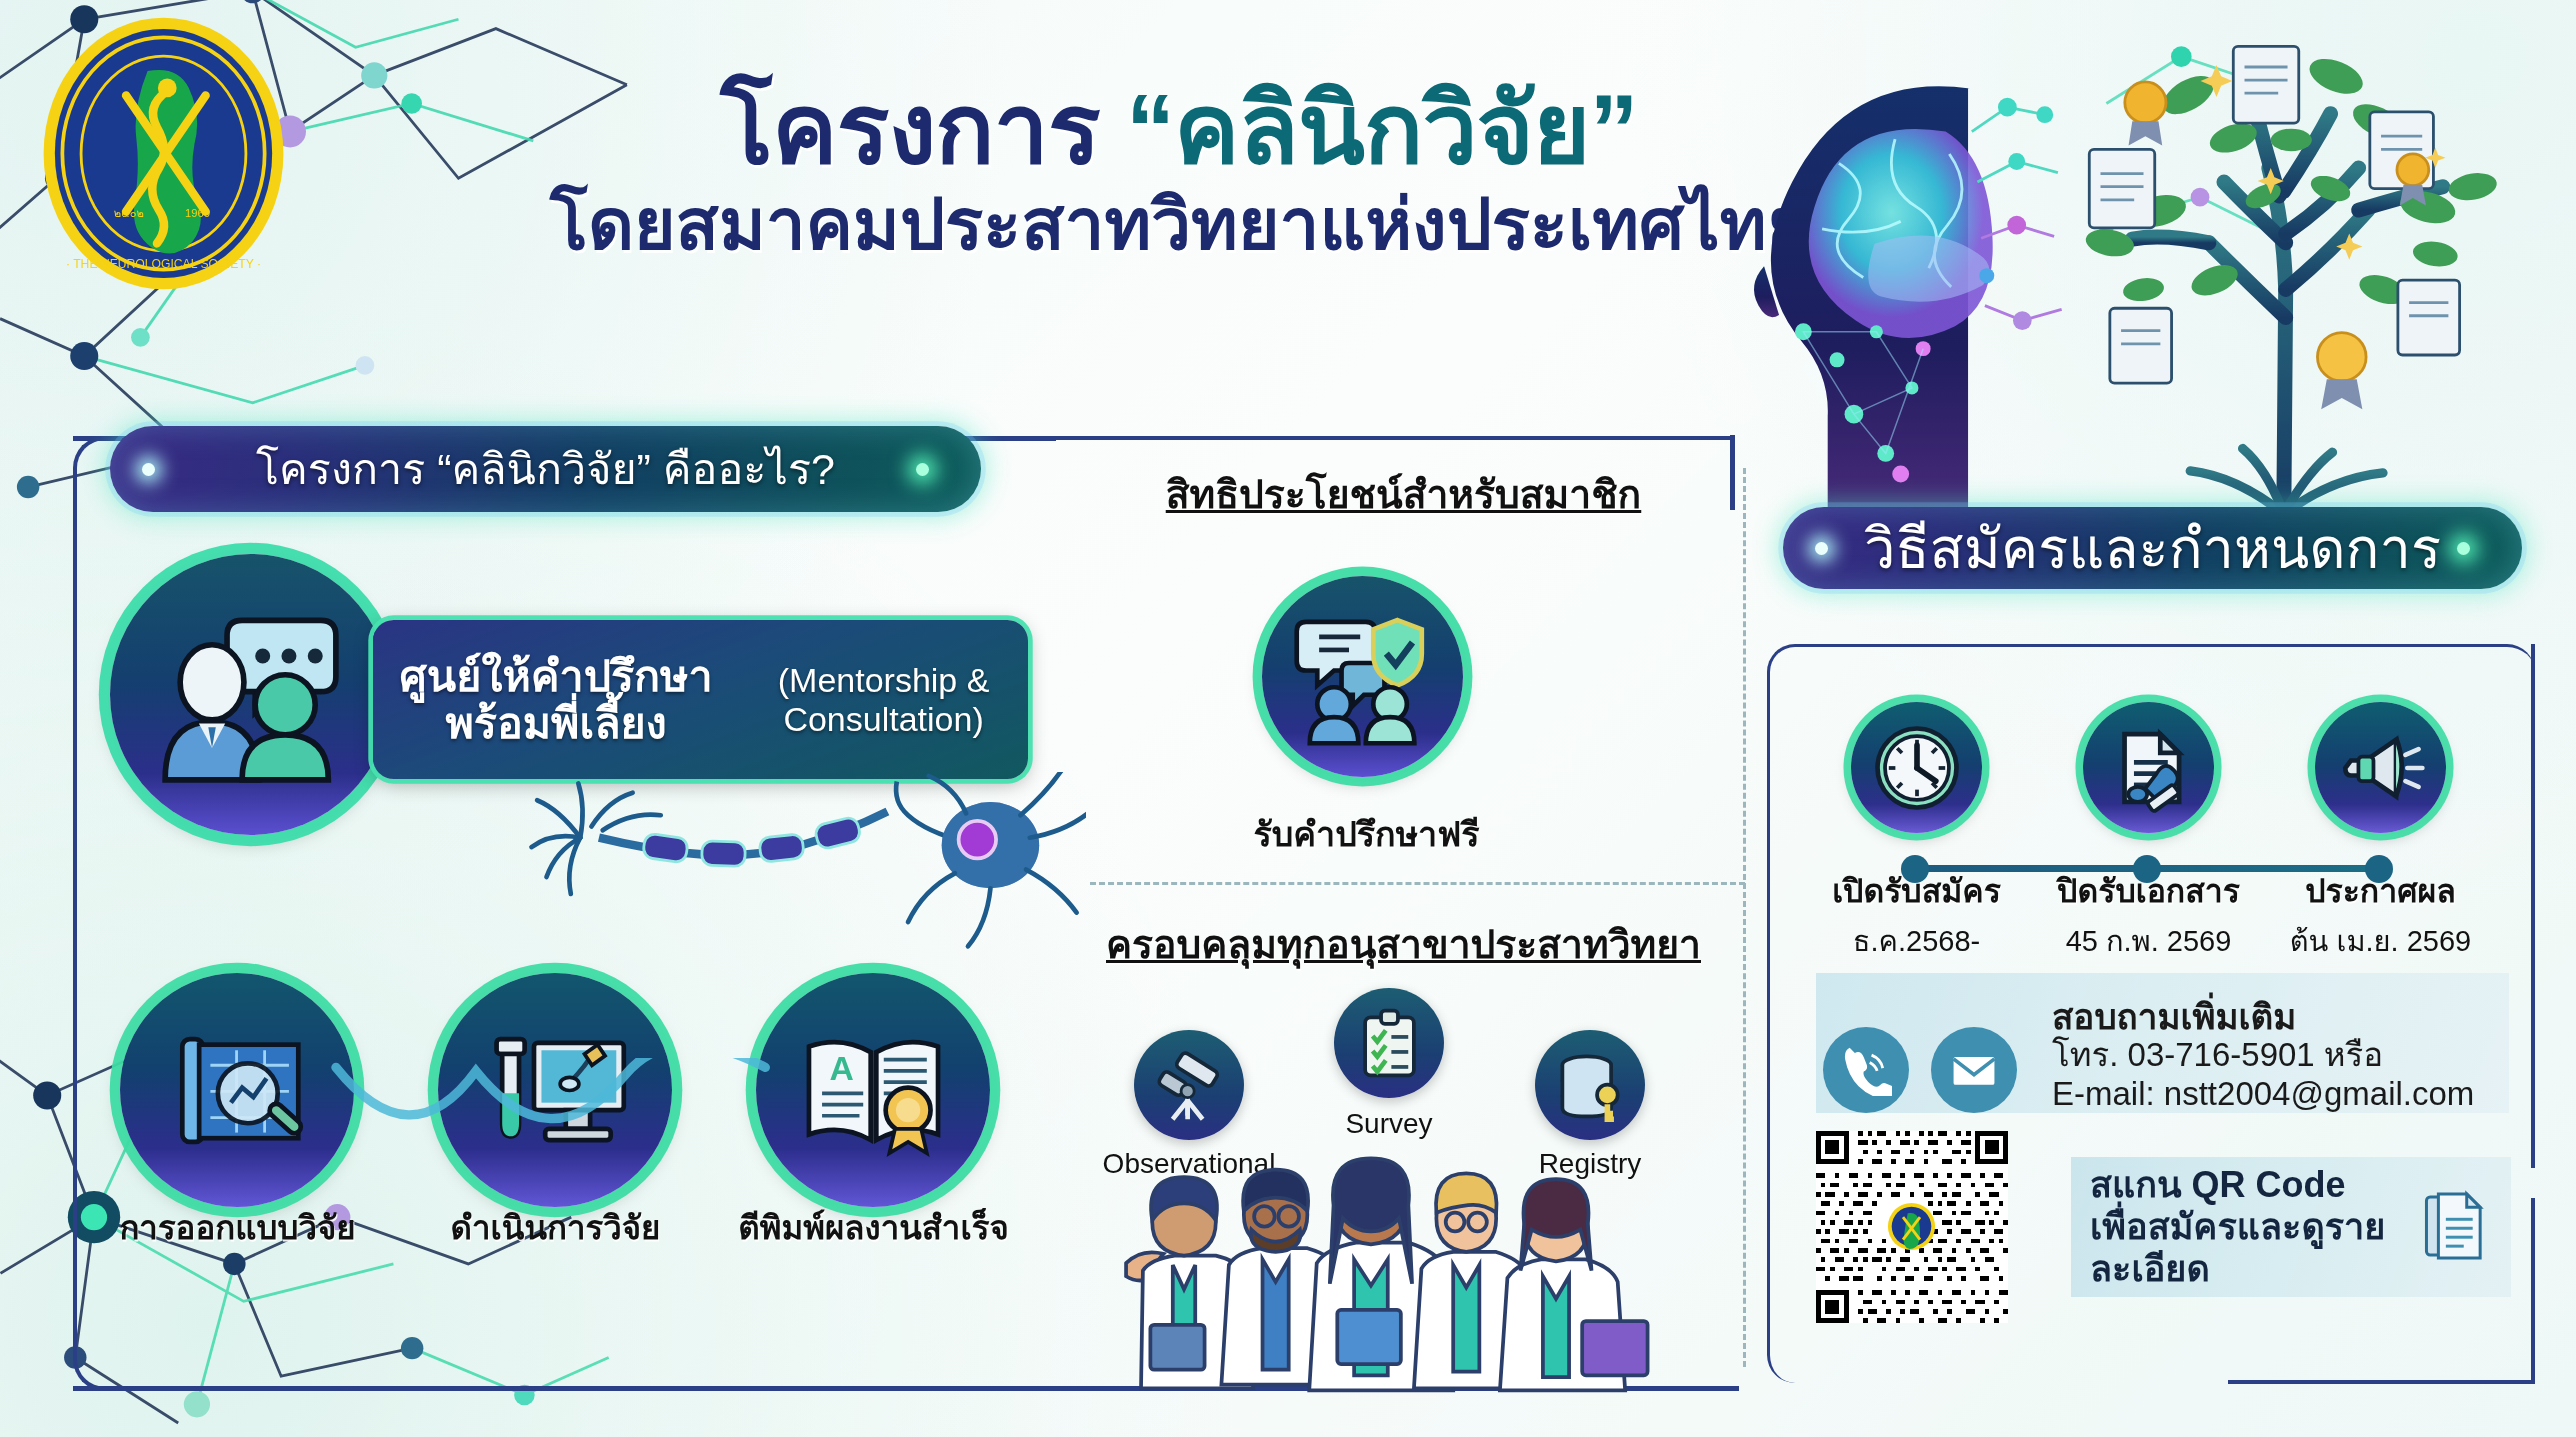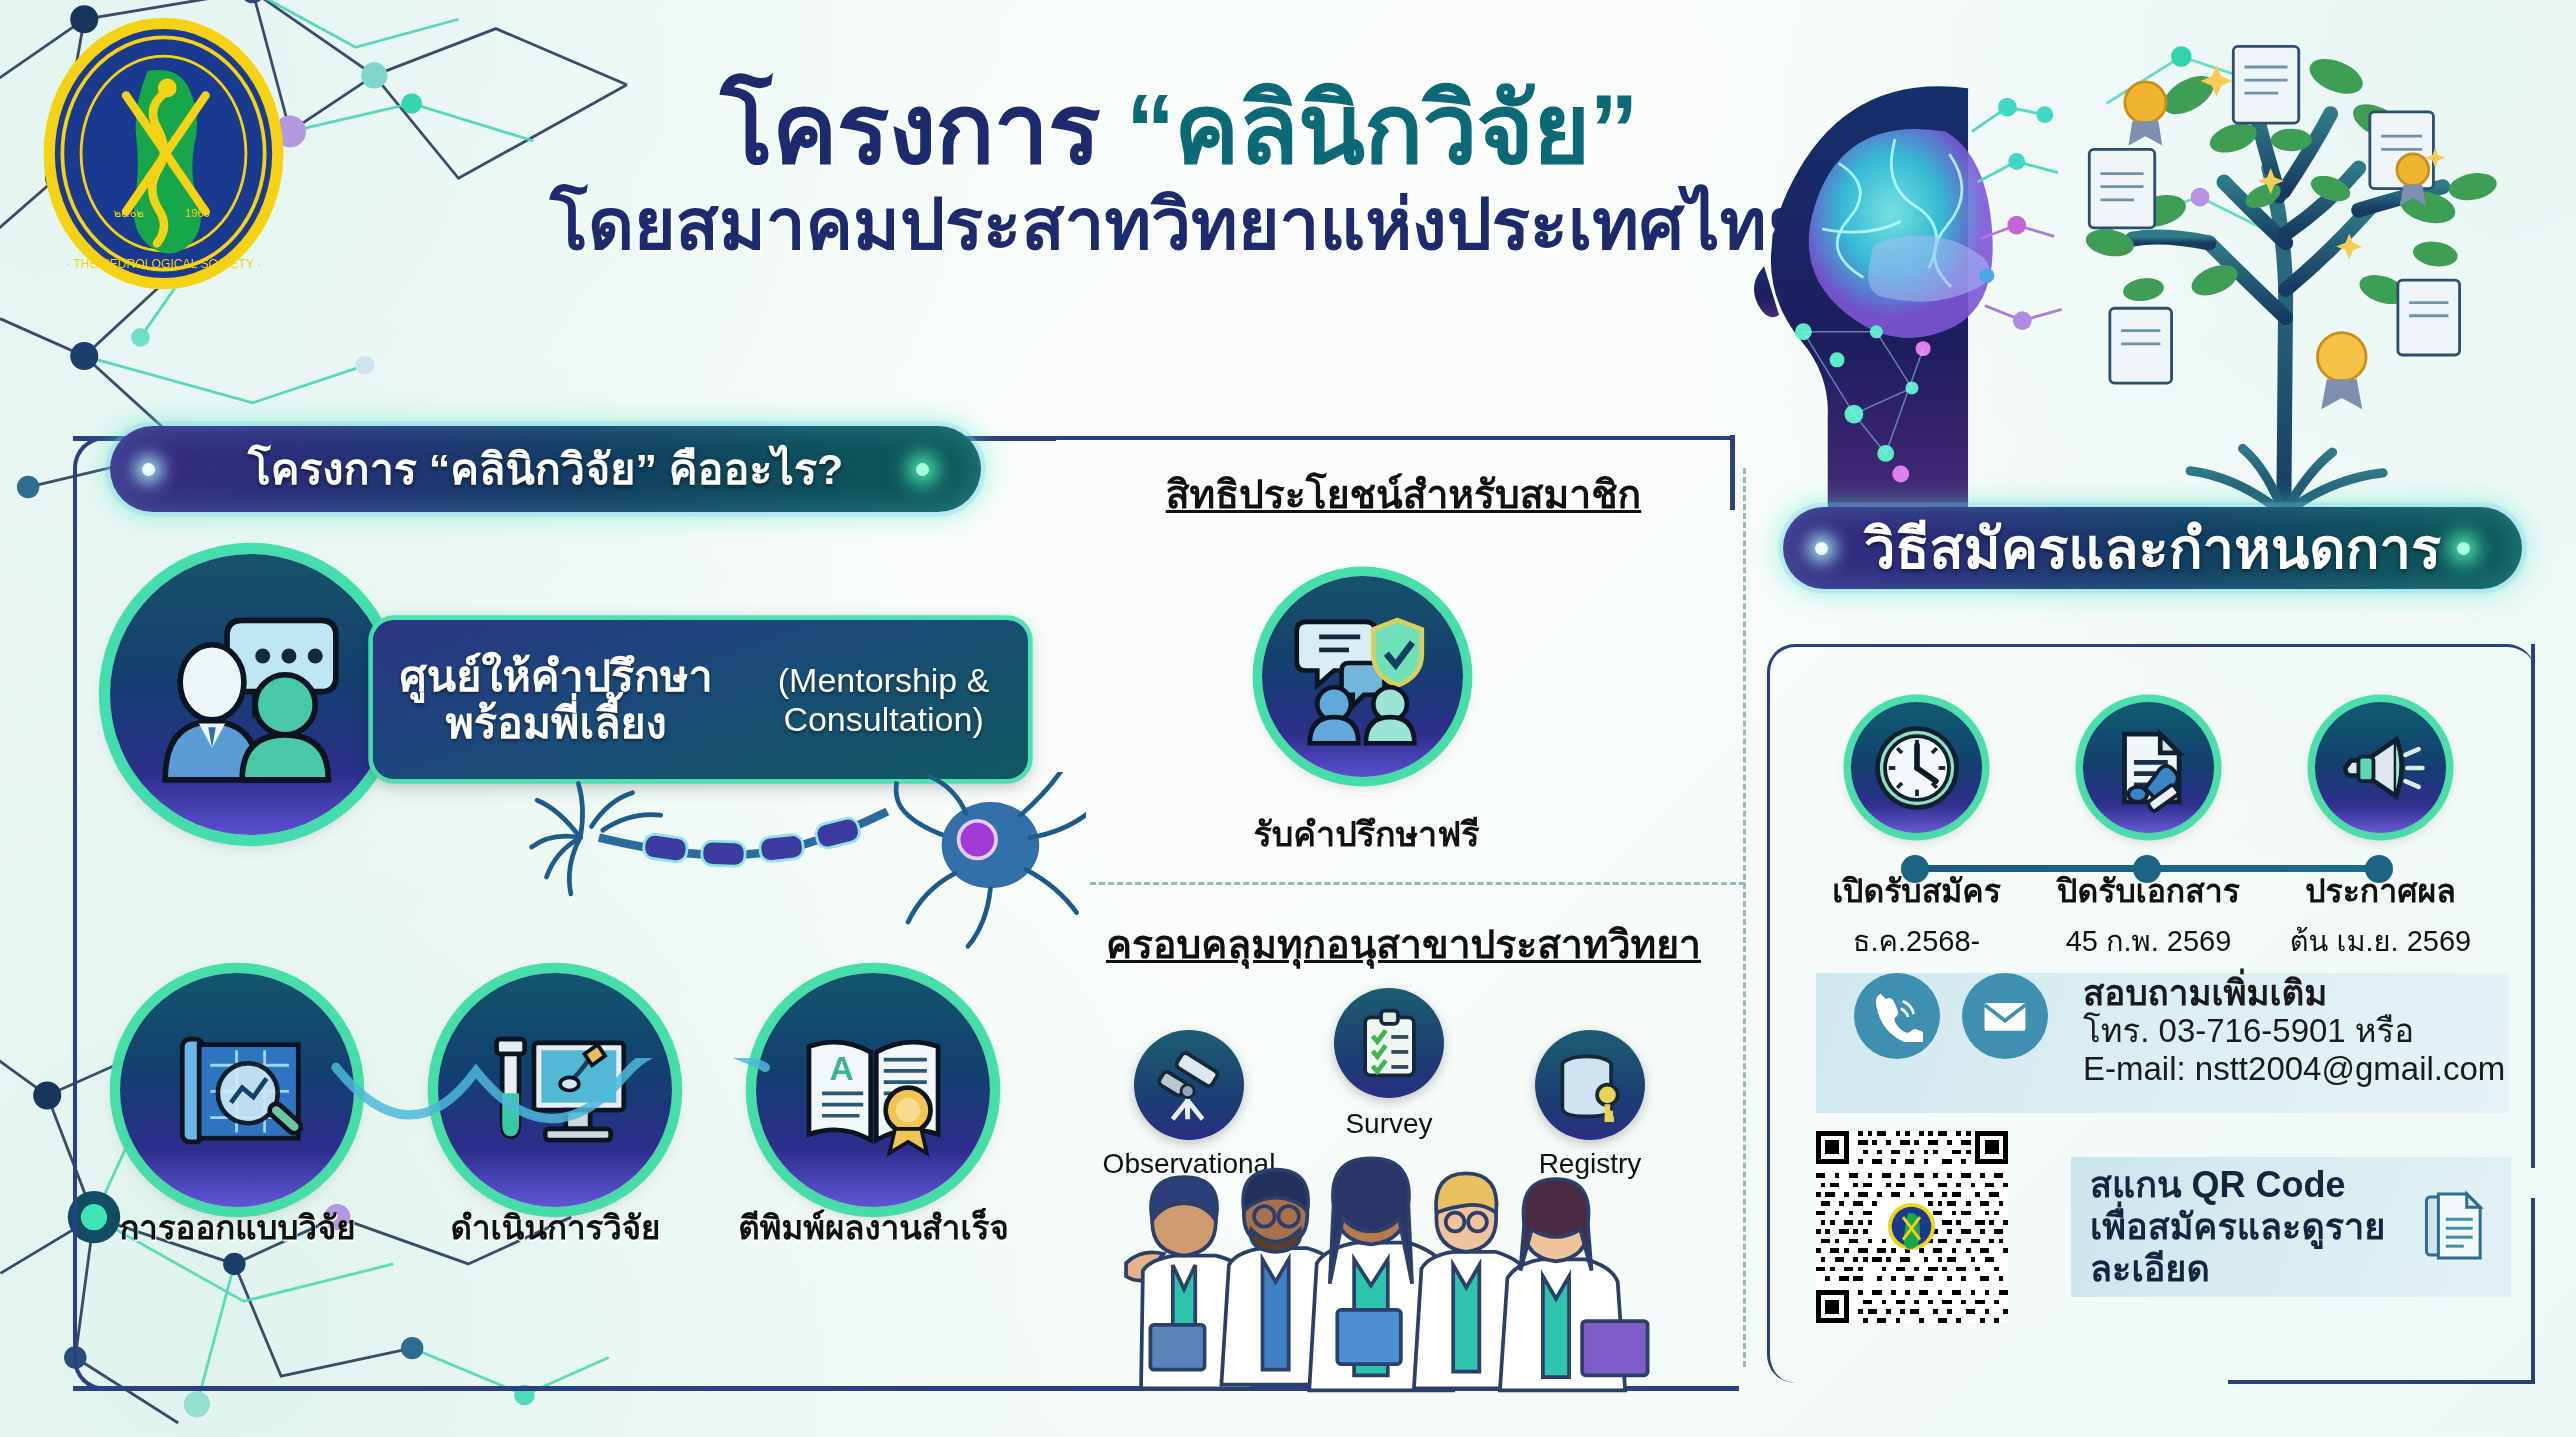--- a/index.html
+++ b/index.html
@@ -49,21 +49,21 @@
     border-radius:935px;
     background:linear-gradient(100deg,#3a2a86 0%,#2a2f7a 22%,#123f63 55%,#0f4f5c 80%,#0d5c5a 100%);
     box-shadow:0 0 0 4.7px rgba(120,200,255,.25), 0 0 24px 5.6px rgba(70,230,190,.45),
                inset 0 0 32px rgba(130,230,255,.25);
     overflow:hidden;
   }
   .pill .spark-l, .pill .spark-r { position:absolute; width:13px; height:13px; border-radius:50%;
       background:#eafffb; }
   .pill .spark-l { left:32px; box-shadow:0 0 17px 7.5px rgba(180,255,255,.9); }
   .pill .spark-r { right:52px; background:#aaffdd; box-shadow:0 0 19px 8.4px rgba(90,255,190,.9); }
-  .pill span.label { position:relative; z-index:2; color:#fff; font-weight:bold;
+  .pill span.label { position:relative; z-index:2; color:#fff; font-weight:normal;
       text-shadow:0 1.9px 4.7px rgba(0,0,0,.55); }
 
   #pill-what { left:110px; top:426px; width:871px; height:86px; }
   #pill-what span.label { font-size:43px; }
   #pill-how { left:1783px; top:507px; width:739px; height:82px; }
   #pill-how span.label { font-size:56px; }
 
   
   .oval {
     position:absolute; border-radius:50%;
@@ -150,21 +150,21 @@
 
   .tl-line { position:absolute; left:1906px; top:865px; width:477px; height:6.6px;
              background:linear-gradient(90deg,#1d5a80,#1b6d86); border-radius:3.7px; }
   .tl-dot { position:absolute; width:28px; height:28px; border-radius:50%;
             background:#1b6484; top:855px; }
   #tld-0 { left:1901px; } #tld-1 { left:2133px; } #tld-2 { left:2365px; }
 
   .contact {
     position:absolute; left:1816px; top:973px; width:693px; height:140px;
     background:linear-gradient(110deg,#cfe8ef 0%,#dbeef2 45%,#e6f2f5 100%);
-    display:flex; align-items:flex-start; padding-left:38px; gap:22px;
+    display:flex; align-items:flex-end; padding-left:7px; gap:22px;
   }
   .contact .ico { width:86px; height:86px; border-radius:50%;
      background:#3f8fb0; display:flex; align-items:center; justify-content:center; flex:0 0 auto; }
   .contact .txt { margin-left:13px; }
   .contact .l1 { font-size:35px; font-weight:bold; color:#1a1a1a; line-height:1.12; }
   .contact .l2, .contact .l3 { font-size:33px; color:#1a1a1a; line-height:1.16; }
 
   .qrbox { position:absolute; left:1816px; top:1131px; width:192px; height:192px; background:#fff; }
   .qrlogo { position:absolute; left:1887px; top:1202px; width:49px; height:49px; }
 

